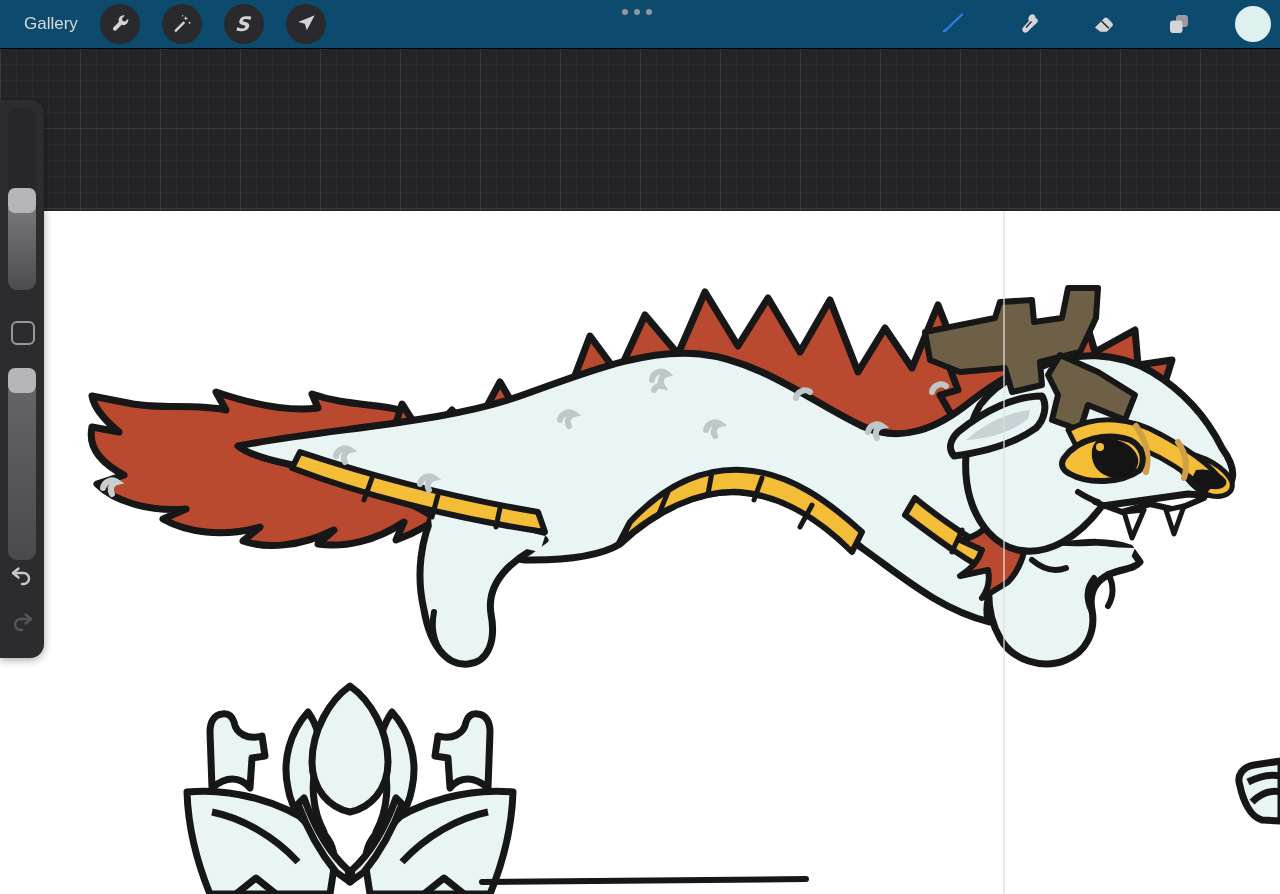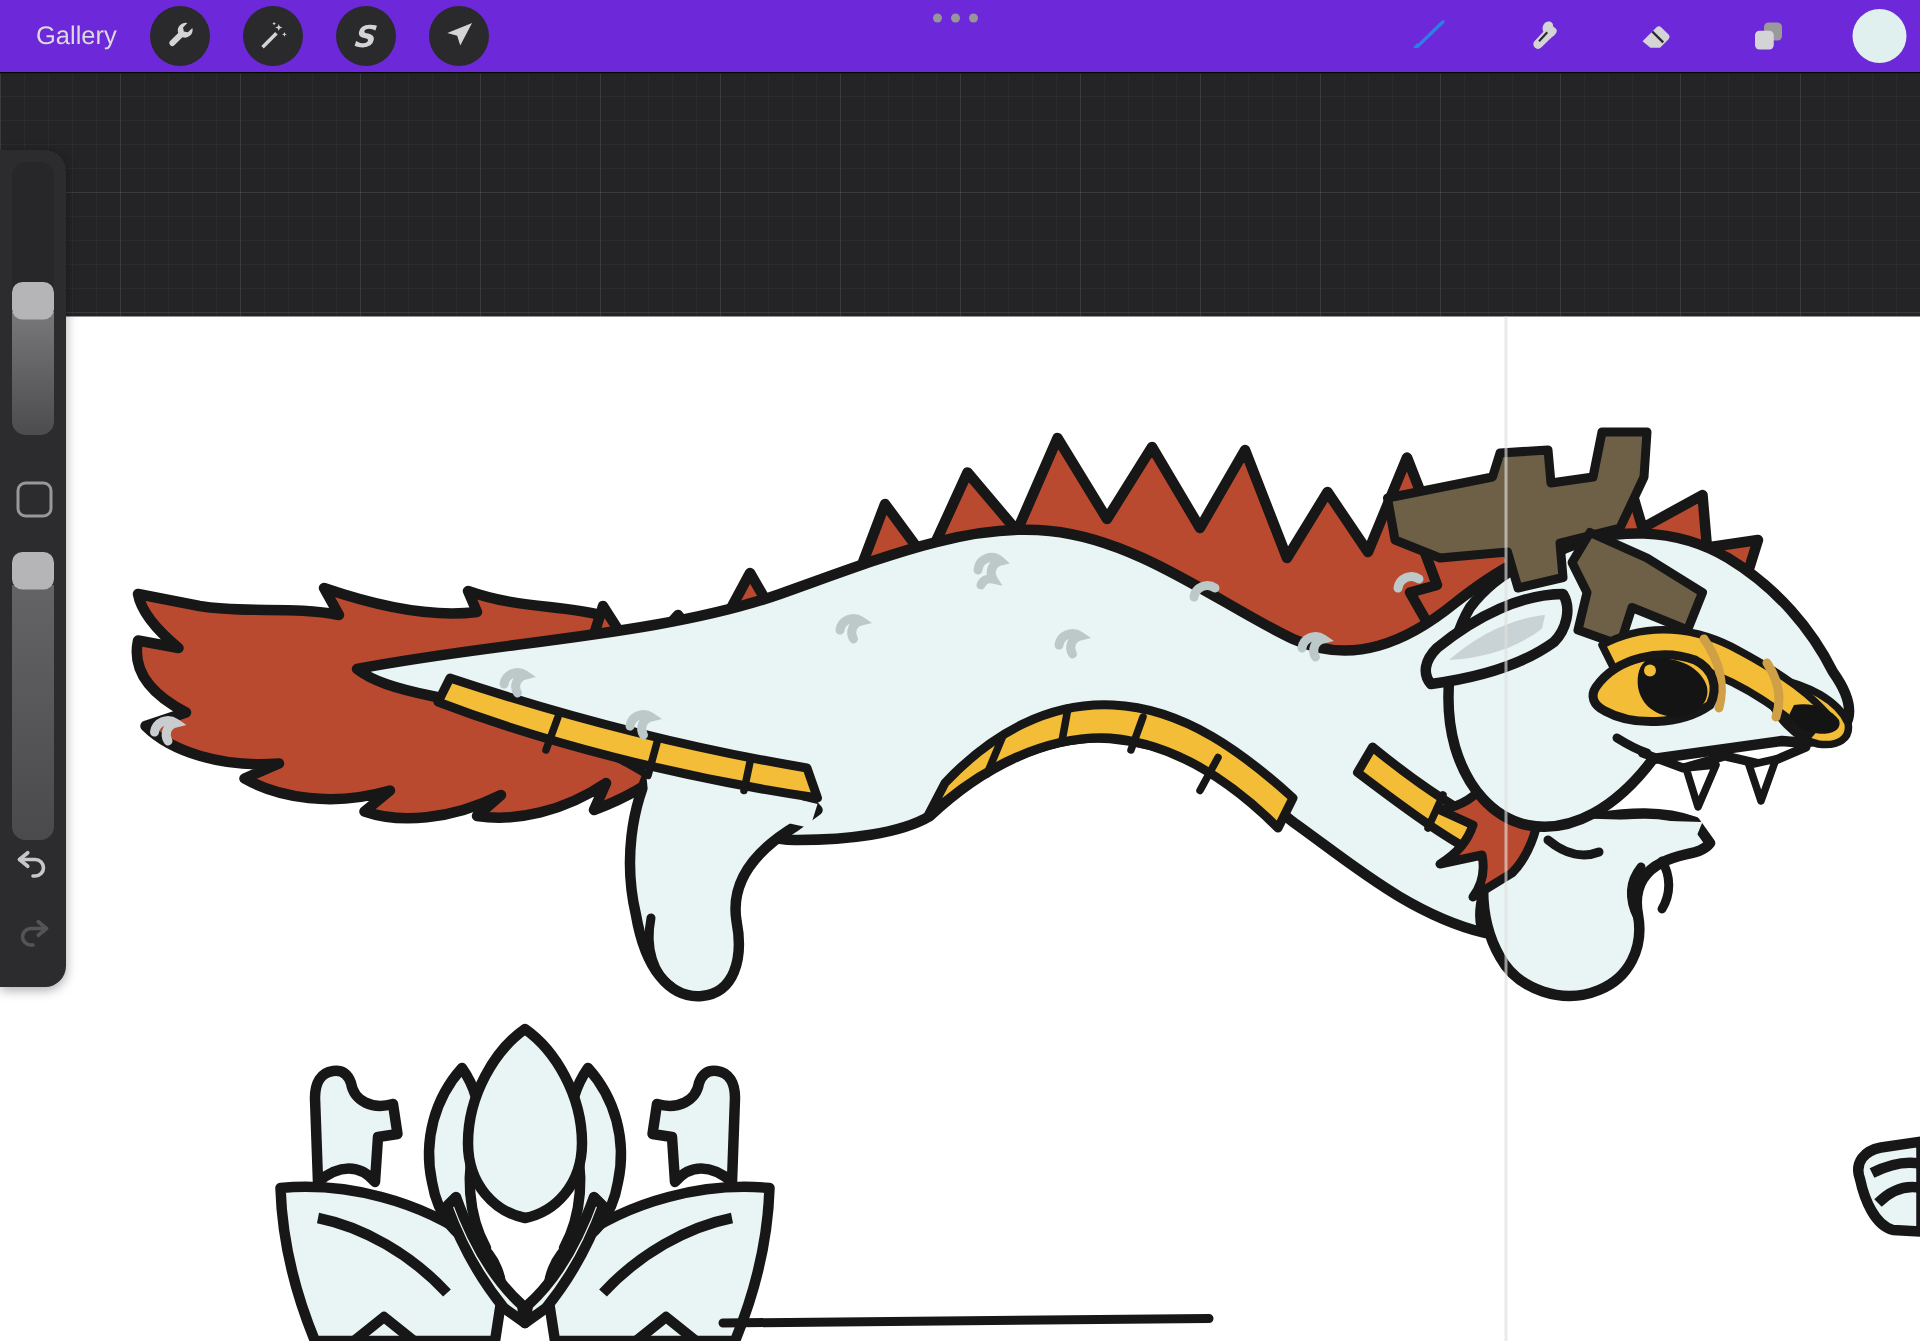--- a/index.html
+++ b/index.html
@@ -24,21 +24,21 @@
     background:#ffffff;
   }
   .paper svg{position:absolute;left:0;top:0;}
   .guide-line{
     position:absolute;left:1003px;top:0;width:2px;height:683px;
     background:rgba(225,222,222,.65);pointer-events:none;
   }
   
   .toolbar{
     position:absolute;left:0;top:0;width:1280px;height:48px;
-    background:#6d28d9;border-bottom:1px solid #000;z-index:30;
+    background:#0c4a6e;border-bottom:1px solid #000;z-index:30;
   }
   .gallery-btn{
     position:absolute;left:24px;top:0;height:48px;line-height:48px;
     color:#dadadb;font-size:17px;cursor:default;
   }
   .tool-circle{
     position:absolute;top:4px;width:40px;height:40px;border-radius:50%;
     background:#2a2a2c;display:flex;align-items:center;justify-content:center;
   }
   .tool-plain{

